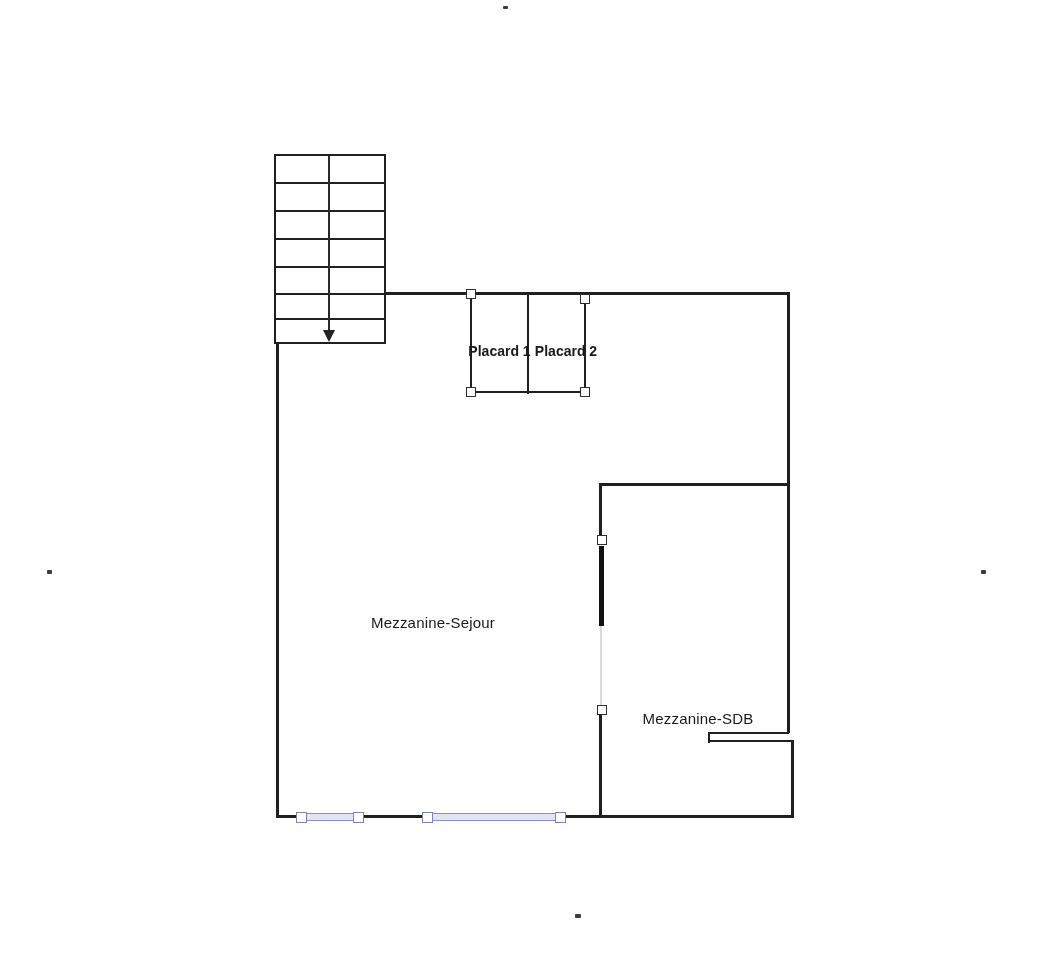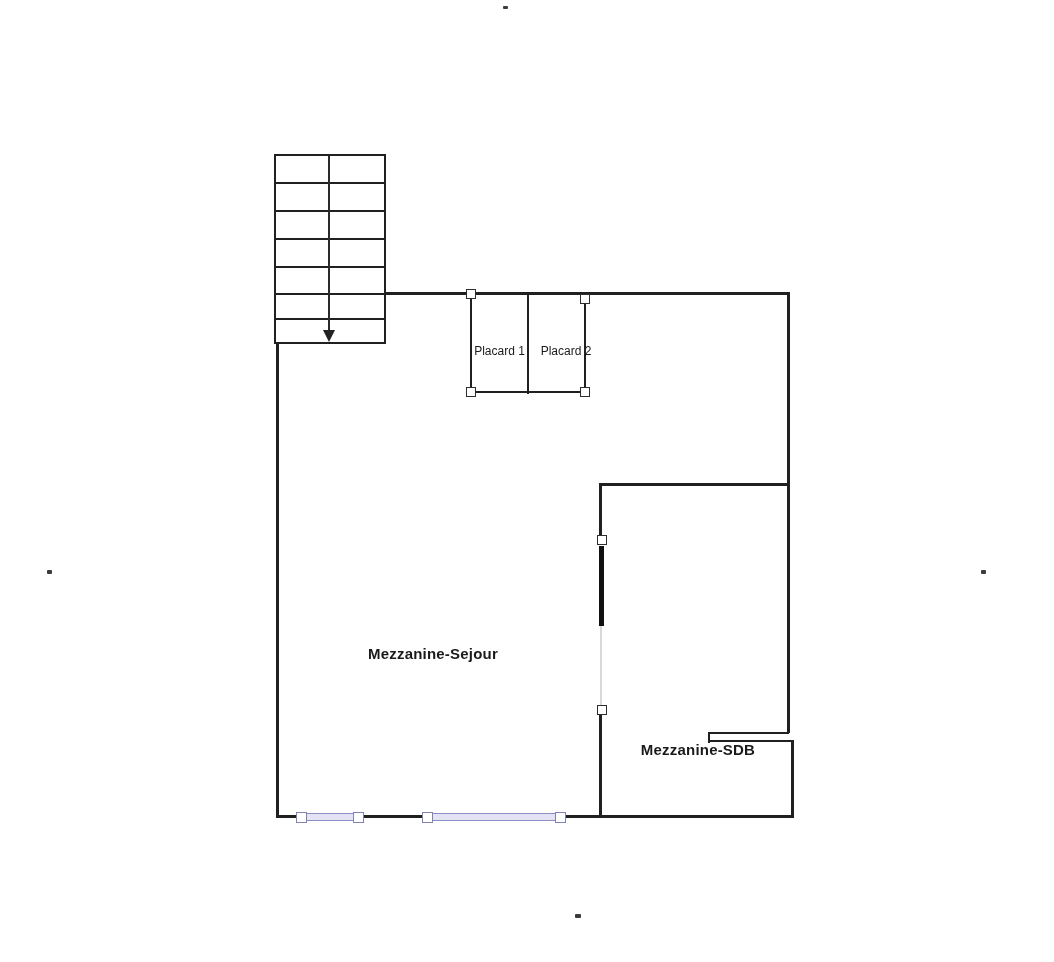--- a/index.html
+++ b/index.html
@@ -45,25 +45,25 @@
   .window-band{
     position:absolute;top:813px;height:8px;box-sizing:border-box;
     background:var(--window-fill);
     border-top:1.8px solid var(--window-line);
     border-bottom:1.8px solid var(--window-line);
     z-index:4;
   }
   
   .room-label{
     position:absolute;transform:translate(-50%,-50%);
-    font-weight:bold;color:var(--text);font-size:15px;letter-spacing:0.2px;white-space:nowrap;margin-top:31px;
+    font-weight:normal;color:var(--text);font-size:15px;letter-spacing:0.2px;white-space:nowrap;
   }
   .closet-label{
     position:absolute;transform:translate(-50%,-50%);
-    font-weight:normal;color:var(--text);font-size:12px;white-space:nowrap;
+    font-weight:bold;color:var(--text);font-size:14px;white-space:nowrap;
   }
   
   .crop{position:absolute;background:#3c3c3c;border-radius:1px;}
 </style>
 </head>
 <body>
 
 <div class="canvas">
 
   <div class="stairs">

